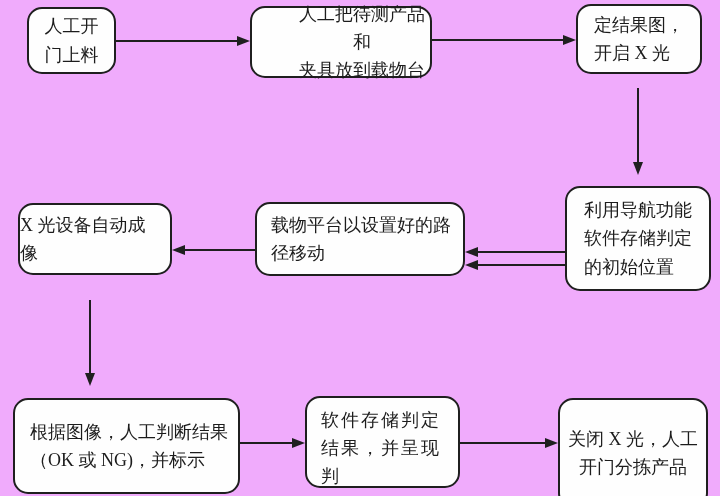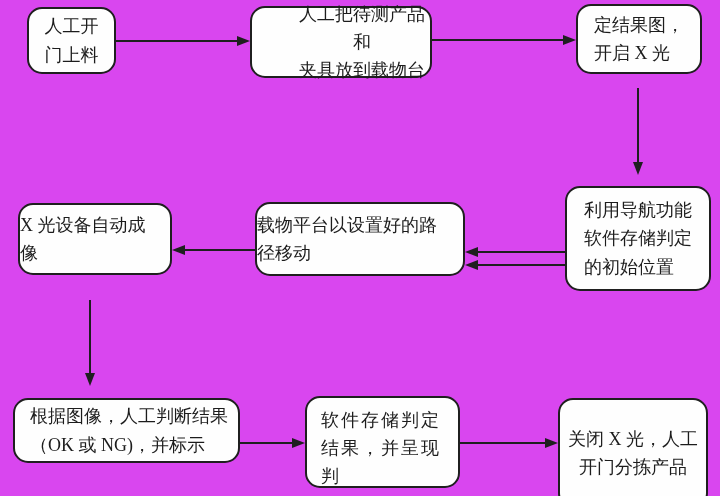--- a/index.html
+++ b/index.html
@@ -1,17 +1,17 @@
 <!DOCTYPE html>
 <html><head>
 <meta charset="utf-8">
 <style>
   html,body{margin:0;padding:0;background:#e9e9e9;}
   .stage{
-    position:relative;width:720px;height:496px;background:#d946ef;
+    position:relative;width:720px;height:496px;background:#f0abfc;
     font-family:"Liberation Serif","DejaVu Serif",serif;
     color:#1c1c1c;overflow:hidden;margin:0 auto;
   }
   .node{
     position:absolute;box-sizing:border-box;
     border:2px solid #1f1f1f;border-radius:15px;
     display:flex;align-items:center;
     font-size:18px;line-height:1.56;
     white-space:pre-line;background:#fefefe;
   }
@@ -43,32 +43,32 @@
   <div class="node left" style="left:576px;top:4px;width:126px;height:70px;padding-left:16px;">
     <span>定结果图，
 开启 X 光</span>
   </div>
 
   <div class="node left" style="left:18px;top:203px;width:154px;height:72px;">
     <span>X 光设备自动成
 像</span>
   </div>
 
-  <div class="node left" style="left:255px;top:202px;width:210px;height:74px;">
+  <div class="node left" style="left:255px;top:202px;width:210px;height:74px;padding-left:14px;">
     <span>载物平台以设置好的路
 径移动</span>
   </div>
 
   <div class="node left" style="left:565px;top:186px;width:146px;height:105px;padding-left:17px;">
     <span>利用导航功能
 软件存储判定
 的初始位置</span>
   </div>
 
-  <div class="node left" style="left:13px;top:398px;width:227px;height:65px;padding-left:15px;">
+  <div class="node left" style="left:13px;top:398px;width:227px;height:96px;padding-left:15px;">
     <span>根据图像，人工判断结果
 （OK 或 NG)，并标示</span>
   </div>
 
   <div class="node left top" style="left:305px;top:396px;width:155px;height:92px;padding:8px 6px 3px 14px;letter-spacing:2px;overflow:hidden;">
     <span>软件存储判定
 结果，并呈现判
 定结果图</span>
   </div>
 

